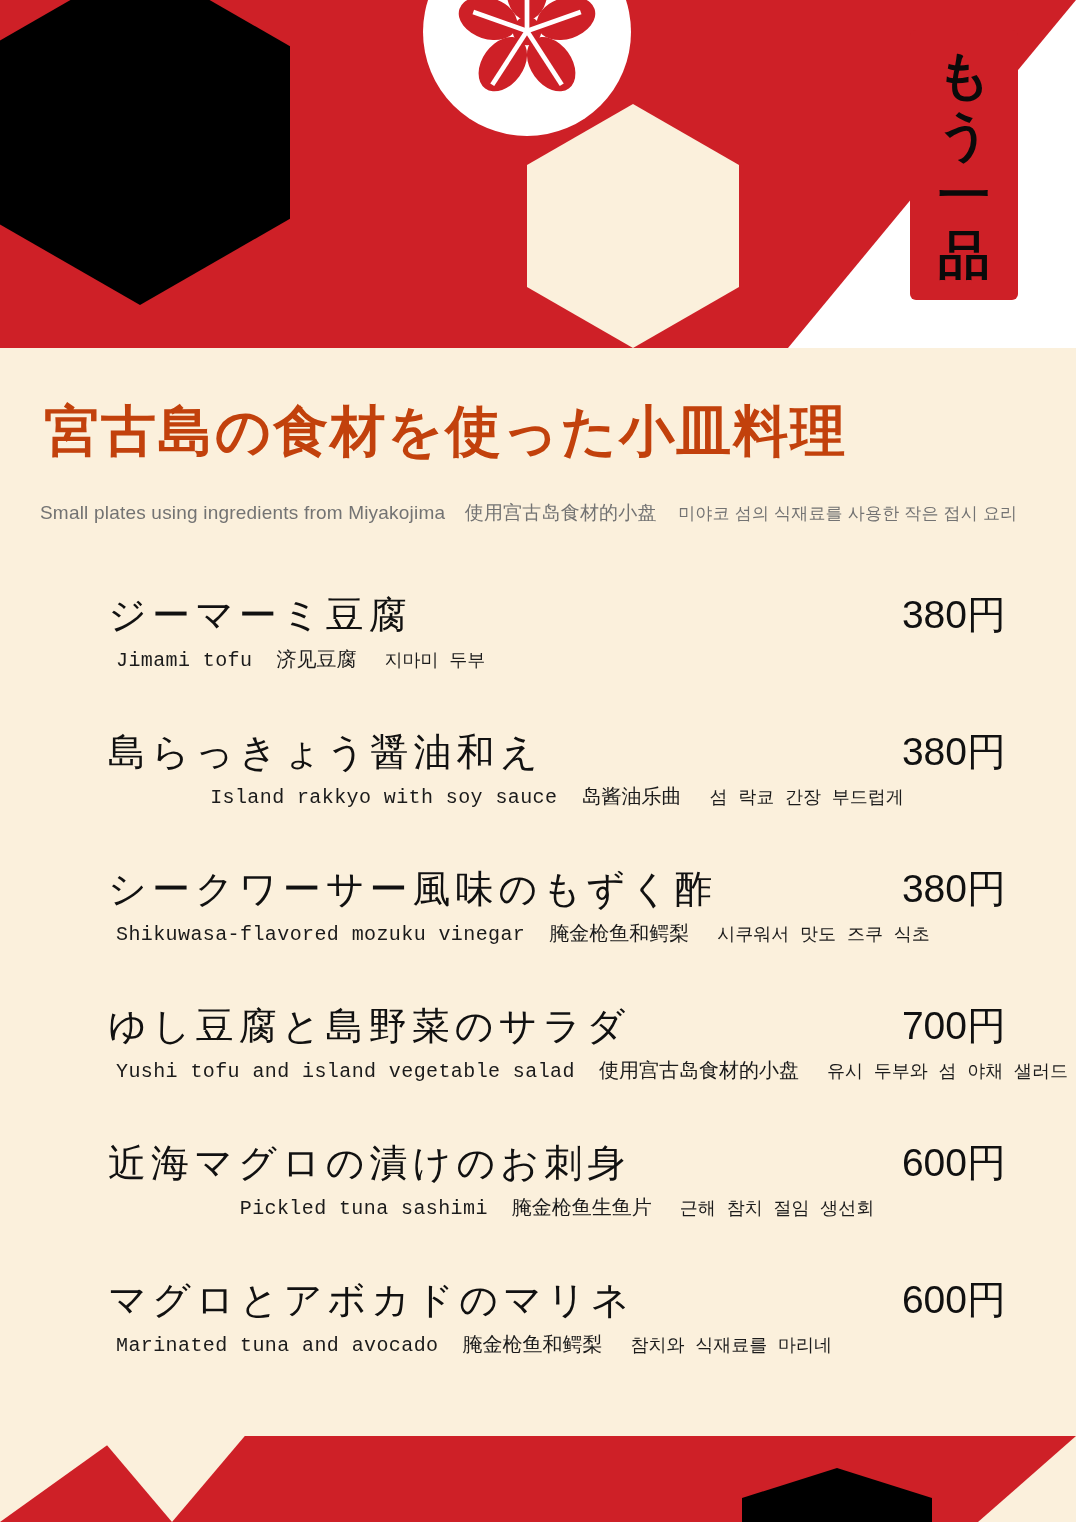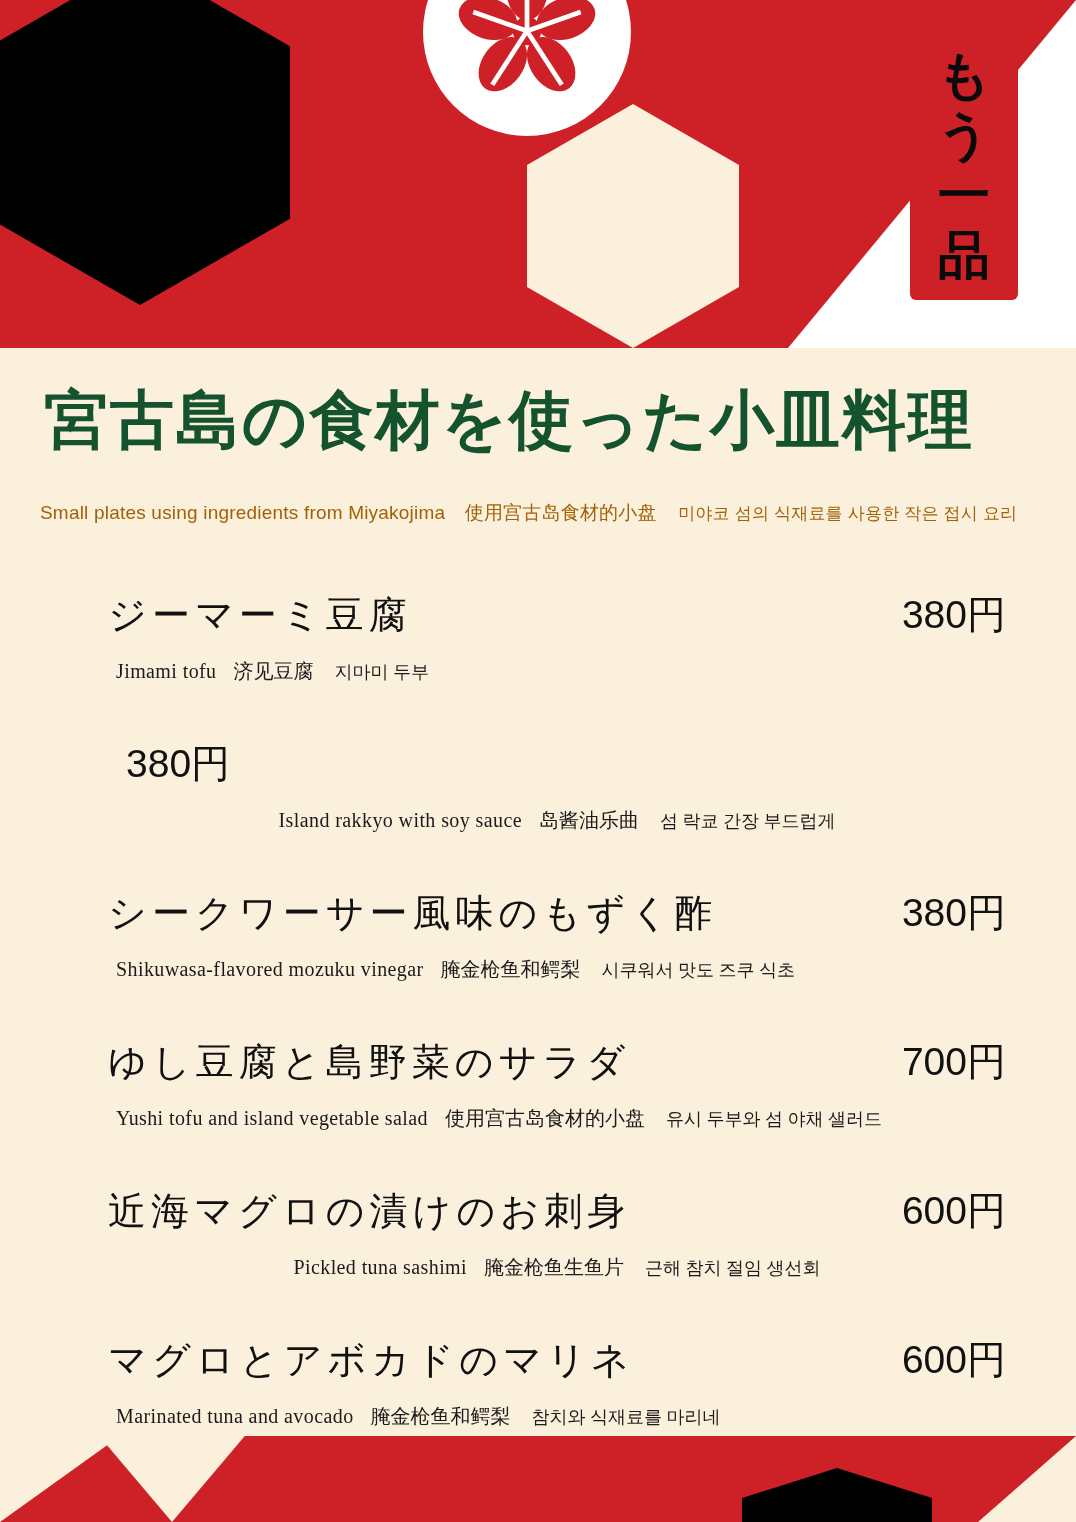--- a/index.html
+++ b/index.html
@@ -93,37 +93,37 @@
   .content {
     position: absolute;
     left: 0; top: 348px;
     width: 1076px;
     height: 1090px;
     background: #FBF0DC;
   }
 
   .section-title {
     position: absolute;
-    left: 44px; top: 40px;
+    left: 44px; top: 56px;
     width: 990px;
-    color: #14532d;
+    color: #c2410c;
     font-family: "DejaVu Sans", sans-serif;
     font-weight: 700;
-    font-size: 64px;
+    font-size: 55px;
     letter-spacing: 2px;
     line-height: 1;
     white-space: nowrap;
   }
   .section-subtitle {
     position: absolute;
     left: 40px; top: 152px;
     width: 1000px;
     font-family: "Liberation Sans", sans-serif;
     font-size: 19px;
-    color: #a16207;
+    color: #737373;
     letter-spacing: 0.2px;
     white-space: nowrap;
   }
   .section-subtitle .sub-cn { margin-left: 14px; }
   .section-subtitle .sub-kr { margin-left: 16px; font-size: 17px; }
 
   
   .menu {
     position: absolute;
     left: 0; top: 240px;
@@ -148,22 +148,22 @@
     white-space: nowrap;
   }
   .price {
     font-family: "Liberation Sans", sans-serif;
     font-size: 39px;
     color: #111111;
     white-space: nowrap;
     padding-left: 18px;
   }
   .sub-line {
-    margin-top: 16px;
-    font-family: Liberation Serif, serif;
+    margin-top: 4px;
+    font-family: Liberation Mono, monospace;
     font-size: 20px;
     color: #1b1b1b;
     white-space: nowrap;
   }
   .sub-line .en { letter-spacing: 0.4px; }
   .sub-line .cn { margin-left: 12px; }
   .sub-line .kr { margin-left: 16px; font-size: 18px; }
 
   
   .indent-1 .sub-line { padding-left: 8px; }
@@ -263,20 +263,21 @@
       </div>
       <div class="sub-line">
         <span class="en">Jimami tofu</span>
         <span class="cn">济见豆腐</span>
         <span class="kr">지마미 두부</span>
       </div>
     </div>
 
     <div class="menu-item indent-0">
       <div class="row-main">
+        <div class="jp-name">島らっきょう醤油和え</div>
         <div class="price">380円</div>
       </div>
       <div class="sub-line">
         <span class="en">Island rakkyo with soy sauce</span>
         <span class="cn">岛酱油乐曲</span>
         <span class="kr">섬 락쿄 간장 부드럽게</span>
       </div>
     </div>
 
     <div class="menu-item indent-1">

